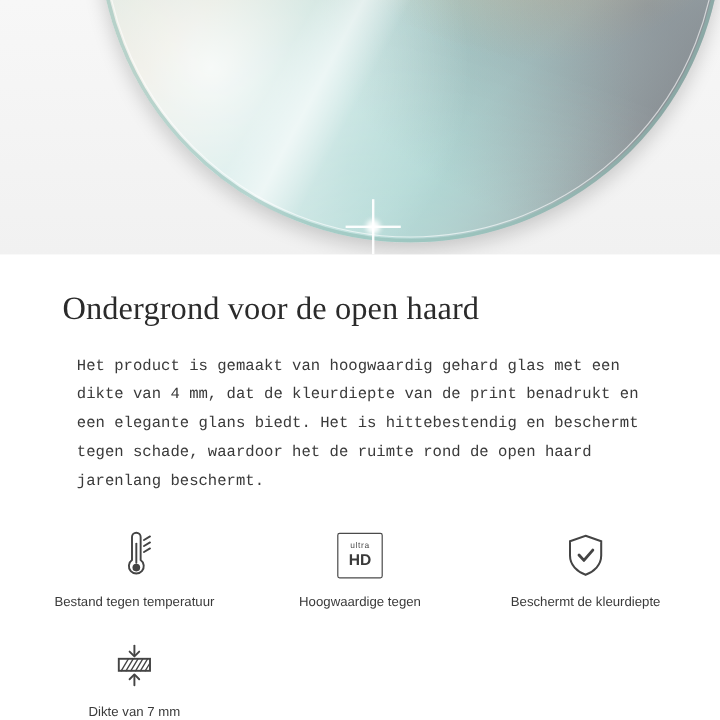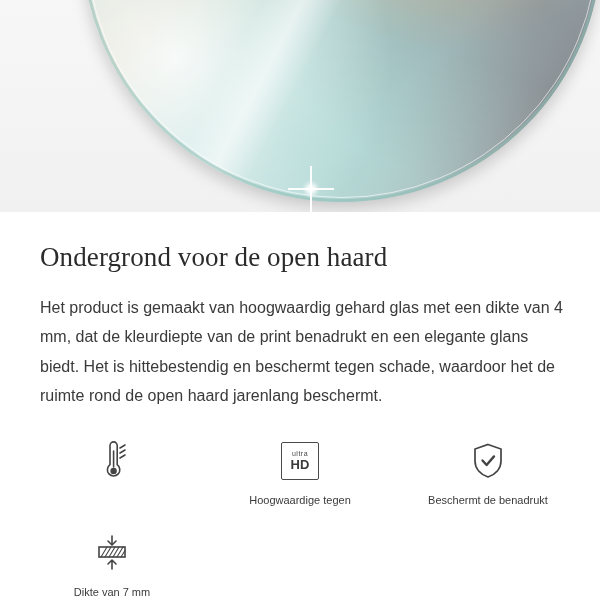--- a/index.html
+++ b/index.html
@@ -110,40 +110,40 @@
     width: 12px;
     height: 12px;
     margin: -6px 0 0 -6px;
     border-radius: 50%;
     background: rgba(255,255,255,0.95);
     filter: blur(2px);
   }
 
   
   .content {
-    padding: 28px 36px 0 40px;
+    padding: 28px 36px 0 52px;
   }
   h1.title {
     font-family: "Liberation Serif", serif;
     font-size: 27px;
     line-height: 1.28;
     font-weight: 400;
     color: #2b2b2b;
     margin: 0 0 18px 0;
     letter-spacing: 0.1px;
   }
   .title-line {
     display: block;
   }
   p.body-text {
-    font-family: Liberation Sans, sans-serif;
-    font-size: 16px;
+    font-family: Liberation Mono, monospace;
+    font-size: 13px;
     line-height: 1.85;
     color: #3a3a3a;
-    margin: 0;
+    margin: 12px;
     max-width: 534px;
   }
 
   
   .features {
     margin-top: 22px;
     padding: 0 18px;
     display: grid;
     grid-template-columns: repeat(3, 1fr);
     row-gap: 10px;
@@ -225,40 +225,41 @@
       <div class="feature-icon">
         <svg class="ico-svg" width="40" height="44" viewBox="0 0 40 44" fill="none" stroke="#444" stroke-width="1.6" stroke-linecap="round">
           <path d="M18 6.5a3.6 3.6 0 0 1 7.2 0v19.2a6.2 6.2 0 1 1-7.2 0z"></path>
           <line x1="21.6" y1="12" x2="21.6" y2="28"></line>
           <circle cx="21.6" cy="32" r="3.2" fill="#444" stroke="none"></circle>
           <line x1="28" y1="9" x2="33" y2="6"></line>
           <line x1="28" y1="14" x2="33" y2="11"></line>
           <line x1="28" y1="19" x2="33" y2="16"></line>
         </svg>
       </div>
+      <div class="feature-label">Bestand tegen temperatuur</div>
     </div>
 
     <div class="feature">
       <div class="feature-icon">
         <div class="ultrahd">
           <span class="u-top">ultra</span>
           <span class="u-bot">HD</span>
         </div>
       </div>
       <div class="feature-label">Hoogwaardige tegen</div>
     </div>
 
     <div class="feature">
       <div class="feature-icon">
         <svg class="ico-svg" width="40" height="44" viewBox="0 0 40 44" fill="none">
           <path d="M20 5.5 33 10v12c0 8-6 13.5-13 16-7-2.5-13-8-13-16V10z" stroke="#444" stroke-width="1.7" fill="none"></path>
           <path d="M14.5 21.5 18.6 26l7.4-8.6" stroke="#444" stroke-width="2.4" stroke-linecap="round" stroke-linejoin="round" fill="none"></path>
         </svg>
       </div>
-      <div class="feature-label">Beschermt de benadrukt</div>
+      <div class="feature-label">Beschermt de kleurdiepte</div>
     </div>
 
 
 
     <div class="feature">
       <div class="feature-icon">
         <svg class="ico-svg" width="44" height="42" viewBox="0 0 44 42" fill="none" stroke="#444" stroke-width="1.6" stroke-linecap="round">
           <line x1="22" y1="4" x2="22" y2="12"></line>
           <path d="M18 9l4 4 4-4" stroke-linejoin="round"></path>
           <rect x="9" y="15" width="26" height="10" stroke="#444" stroke-width="1.6" fill="none"></rect>

